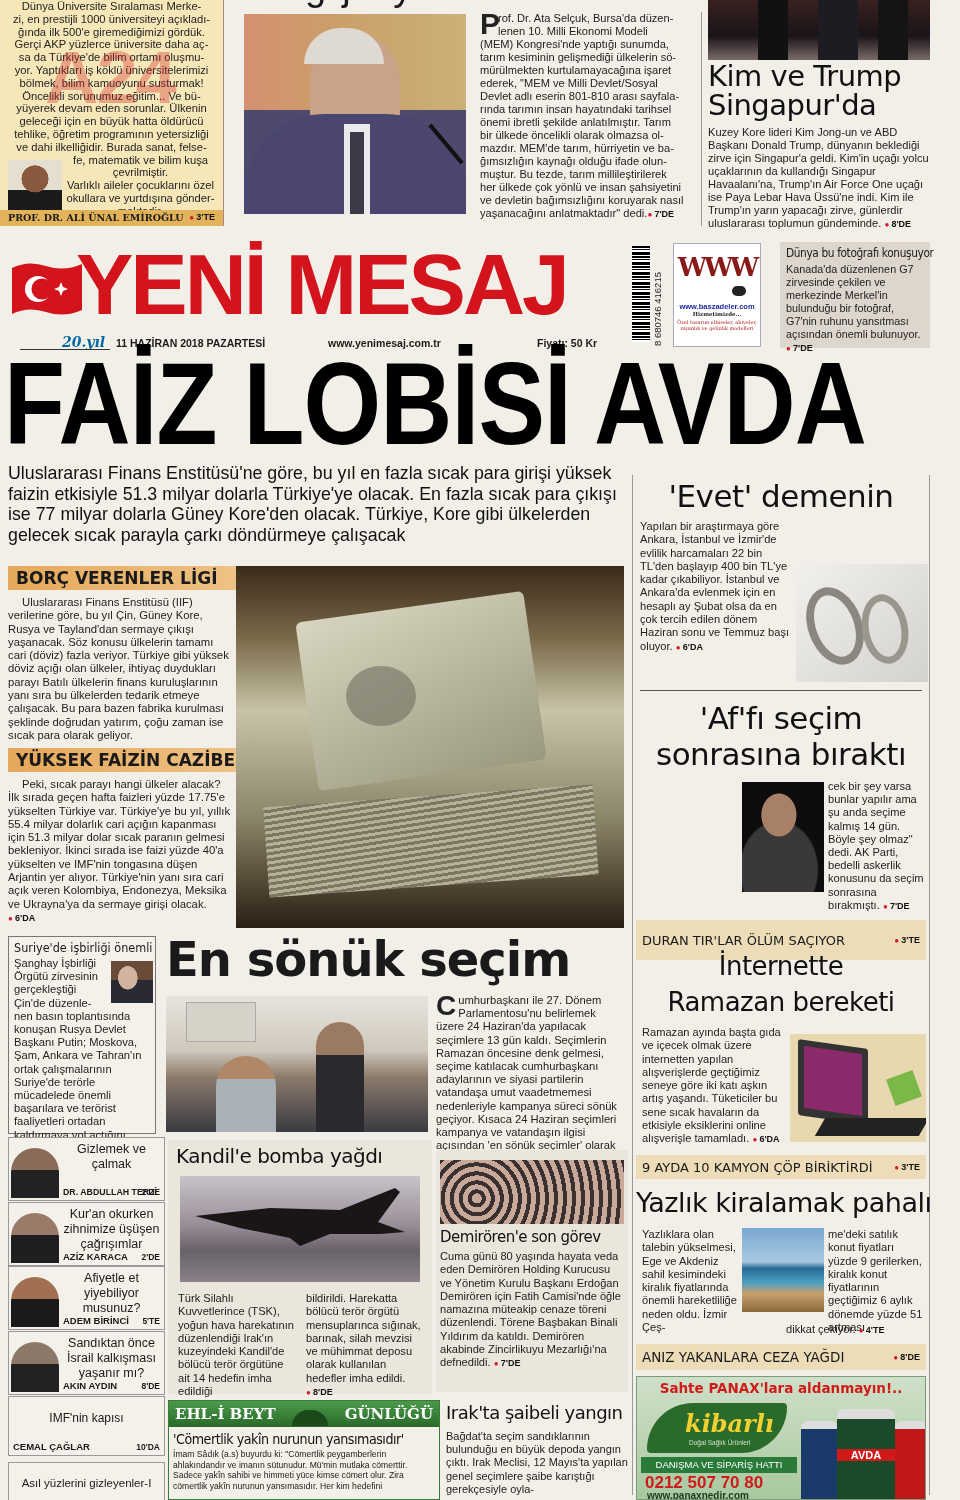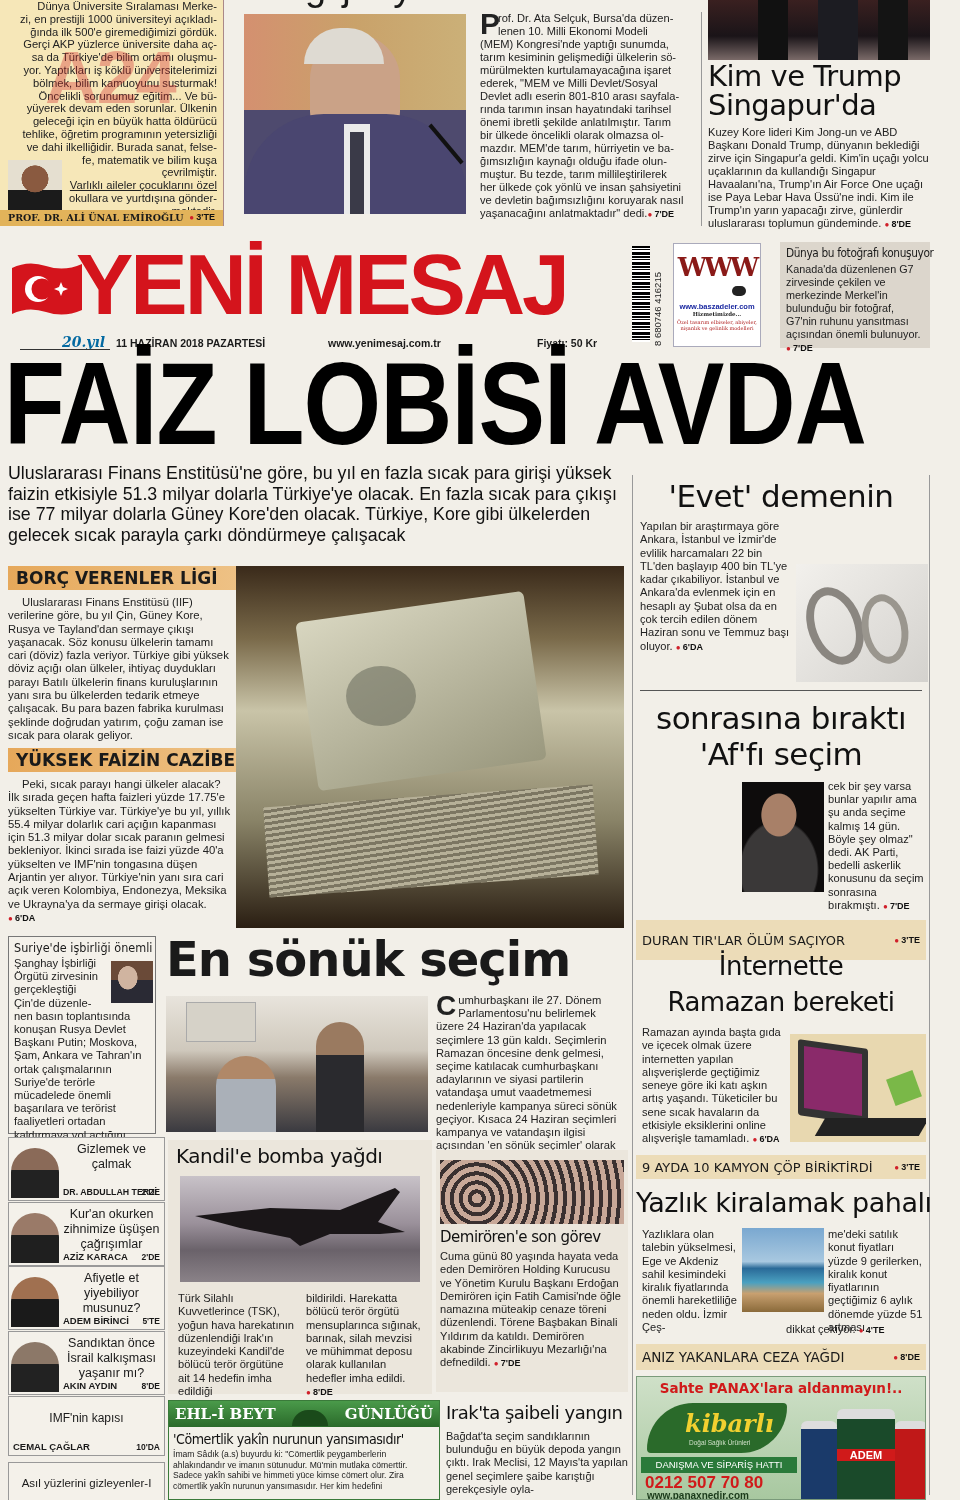--- a/index.html
+++ b/index.html
@@ -15,36 +15,36 @@
 .col-item{position:absolute;left:8px;width:157px;height:64px;border:1px solid #999;background:#f4f1ea}
 .col-item .face{position:absolute;left:2px;bottom:2px;width:48px;height:50px;border-radius:24px 24px 0 0;background:linear-gradient(180deg,#8a6a58 0 45%,#222 45% 100%)}
 .col-item .ct{position:absolute;left:54px;right:4px;top:4px;text-align:center;font-size:12.5px;line-height:15px}
 .col-item .au{position:absolute;left:54px;bottom:3px;font-size:9.5px;font-weight:bold}
 .col-item .pg{position:absolute;right:4px;bottom:3px;font-size:8.5px;font-weight:bold}
 </style>
 </head>
 <body>
 
 <div class="abs" style="left:0;top:0;width:224px;height:226px;background:#f6e7b8;border-right:1px solid #a88;padding:0 6px 0 6px;overflow:hidden">
-  <div class="txt" style="font-size:11.2px;line-height:12.8px;text-align:right" id="tl-body">
+  <div class="txt" style="font-size:11.2px;line-height:12.8px;text-align:center" id="tl-body">
       <div>Dünya Üniversite Sıralaması Merke-</div>
       <div>zi, en prestijli 1000 üniversiteyi açıkladı-</div>
       <div>ğında ilk 500'e giremediğimizi gördük.</div>
       <div>Gerçi AKP yüzlerce üniversite daha aç-</div>
       <div>sa da Türkiye'de bilim ortamı oluşmu-</div>
       <div>yor. Yaptıkları iş köklü üniversitelerimizi</div>
       <div>bölmek, bilim kamuoyunu susturmak!</div>
       <div>Öncelikli sorunumuz eğitim... Ve bü-</div>
       <div>yüyerek devam eden sorunlar. Ülkenin</div>
       <div>geleceği için en büyük hatta öldürücü</div>
       <div>tehlike, öğretim programının yetersizliği</div>
       <div>ve dahi ilkelliğidir. Burada sanat, felse-</div>
       <div style="padding-left: 58px;">fe, matematik ve bilim kuşa</div>
       <div style="padding-left: 58px;">çevrilmiştir.</div>
-      <div style="padding-left: 58px; text-decoration: underline;">Varlıklı aileler çocuklarını özel</div>
+      <div style="padding-left: 58px;">Varlıklı aileler çocuklarını özel</div>
       <div style="padding-left: 58px;">okullara ve yurtdışına gönder-</div>
       <div style="padding-left: 58px;">mektedir.</div>
     </div>
   <div class="abs" style="left:45px;top:35px;font-size:74px;font-weight:bold;color:rgba(210,40,40,0.35);font-family:'Liberation Sans',sans-serif;letter-spacing:-2px">A24</div>
   <div class="abs" style="left:8px;top:160px;width:54px;height:54px;background:radial-gradient(circle at 50% 35%,#8a5a40 0 30%,transparent 31%),linear-gradient(180deg,#e5dfd0 0 55%,#1b1b1b 55%)"></div>
   <div class="abs" style="left:0;right:0;bottom:0;height:16px;background:#e2b35a;padding:2px 8px;display:flex;justify-content:space-between">
     <span style="font-size:9.5px;font-weight:bold;font-family:'DejaVu Serif',serif">PROF. DR. ALİ ÜNAL EMİROĞLU</span>
     <span class="ref">3'TE</span>
   </div>
 </div>
@@ -176,22 +176,22 @@
   </div>
   <div class="abs photo" style="left:160px;top:86px;width:132px;height:118px;background:linear-gradient(135deg,#f2f0ec,#d4d2ce)">
     <div class="abs" style="left:12px;top:22px;width:54px;height:80px;border-radius:50%;border:8px solid #8a8680;transform:rotate(-20deg)"></div>
     <div class="abs" style="left:66px;top:30px;width:46px;height:70px;border-radius:50%;border:7px solid #9a968e;transform:rotate(-10deg)"></div>
   </div>
 </div>
 <div class="abs" style="left:640px;top:690px;width:282px;border-top:1px solid #555"></div>
 
 <div class="abs" style="left:636px;top:700px;width:290px">
   <div class="hl" style="font-size:31px;line-height:36px;text-align:center">
+    <div>'Af'fı seçim</div>
     <div>sonrasına bıraktı</div>
-    <div>'Af'fı seçim</div>
   </div>
   <div class="abs photo" style="left:106px;top:82px;width:82px;height:110px;background:radial-gradient(ellipse 18px 22px at 45% 30%,#a88068 0 95%,transparent 100%),radial-gradient(ellipse 40px 50px at 45% 80%,#3a3838 0 95%,transparent 100%),#0e0c0c"></div>
   <div class="txt" style="position:absolute;left:192px;top:80px;width:96px;font-size:11.1px;line-height:13.2px">
     <span>cek bir şey varsa bunlar yapılır ama şu anda seçime kalmış 14 gün. Böyle şey olmaz" dedi. AK Parti, bedelli askerlik konusunu da seçim sonrasına bırakmıştı.</span>
     <span class="ref">7'DE</span>
   </div>
 </div>
 
 <div class="abs strip" style="left:636px;top:920px;width:290px;height:35px;padding:20px 6px;display:flex;justify-content:space-between;align-items:center">
   <span style="font-family:'DejaVu Sans',sans-serif;font-size:13px">DURAN TIR'LAR ÖLÜM SAÇIYOR</span>
@@ -239,21 +239,21 @@
 <div class="abs" style="left:636px;top:1376px;width:290px;height:124px;background:linear-gradient(180deg,#cfe0c8,#a8c8a0);border:1px solid #7a9a7a;overflow:hidden">
   <div style="text-align:center;font-family:'DejaVu Sans',sans-serif;font-weight:bold;font-size:13.5px;color:#d01a1a;margin-top:3px;white-space:nowrap">Sahte PANAX'lara aldanmayın!..</div>
   <div class="abs" style="left:10px;top:26px;width:140px;height:50px;background:#2a6a2a;border-radius:70px 6px 70px 6px"></div>
   <div class="abs" style="left:48px;top:32px;font-family:'DejaVu Serif',serif;font-style:italic;font-weight:bold;font-size:24px;color:#f2d030">kibarlı</div>
   <div class="abs" style="left:52px;top:62px;font-size:6.5px;color:#cfe0c8">Doğal Sağlık Ürünleri</div>
   <div class="abs" style="left:4px;top:80px;width:156px;height:16px;background:#2a7a3a;color:#fff;font-size:9.5px;line-height:16px;text-align:center">DANIŞMA VE SİPARİŞ HATTI</div>
   <div class="abs" style="left:8px;top:96px;font-weight:bold;font-size:17px;color:#d01a1a;white-space:nowrap">0212 507 70 80</div>
   <div class="abs" style="left:10px;top:113px;font-weight:bold;font-size:10px;color:#1a3a1a">www.panaxnedir.com</div>
   <div class="abs" style="left:164px;top:44px;width:36px;height:80px;background:#1a3a6a;border-radius:6px 6px 2px 2px;border-top:8px solid #ddd"></div>
   <div class="abs" style="left:200px;top:32px;width:58px;height:92px;background:#1a4a2a;border-radius:6px 6px 2px 2px;border-top:10px solid #ddd">
-    <div style="margin-top:30px;background:#d01a1a;color:#fff;font-weight:bold;font-size:11px;text-align:center">ADEM</div>
+    <div style="margin-top:30px;background:#d01a1a;color:#fff;font-weight:bold;font-size:11px;text-align:center">AVDA</div>
   </div>
   <div class="abs" style="left:258px;top:44px;width:32px;height:80px;background:#c01818;border-radius:6px 6px 2px 2px;border-top:8px solid #ddd"></div>
 </div>
 
 <div class="abs" style="left:8px;top:936px;width:148px;height:198px;border:1px solid #777;padding:3px 5px;background:#f4f1ea">
   <div style="font-family:'DejaVu Sans',sans-serif;font-size:12.5px;transform:scaleX(0.9);transform-origin:left;white-space:nowrap">Suriye'de işbirliği önemli</div>
   <div class="abs photo" style="left:102px;top:24px;width:42px;height:42px;background:radial-gradient(ellipse 10px 12px at 40% 40%,#d0b4a0 0 95%,transparent 100%),linear-gradient(180deg,#6a4a38 0 45%,#2a2a34 45%)"></div>
   <div class="txt" style="width:94px;font-size:11.2px;line-height:13.2px;margin-top:2px">Şanghay İşbirliği Örgütü zirvesinin gerçekleştiği Çin'de düzenle-</div>
   <div class="txt" style="font-size:11.2px;line-height:13.2px">
     <span>nen basın toplantısında konuşan Rusya Devlet Başkanı Putin; Moskova, Şam, Ankara ve Tahran'ın ortak çalışmalarının Suriye'de terörle mücadelede önemli başarılara ve terörist faaliyetleri ortadan kaldırmaya yol açtığını söyledi.</span>

